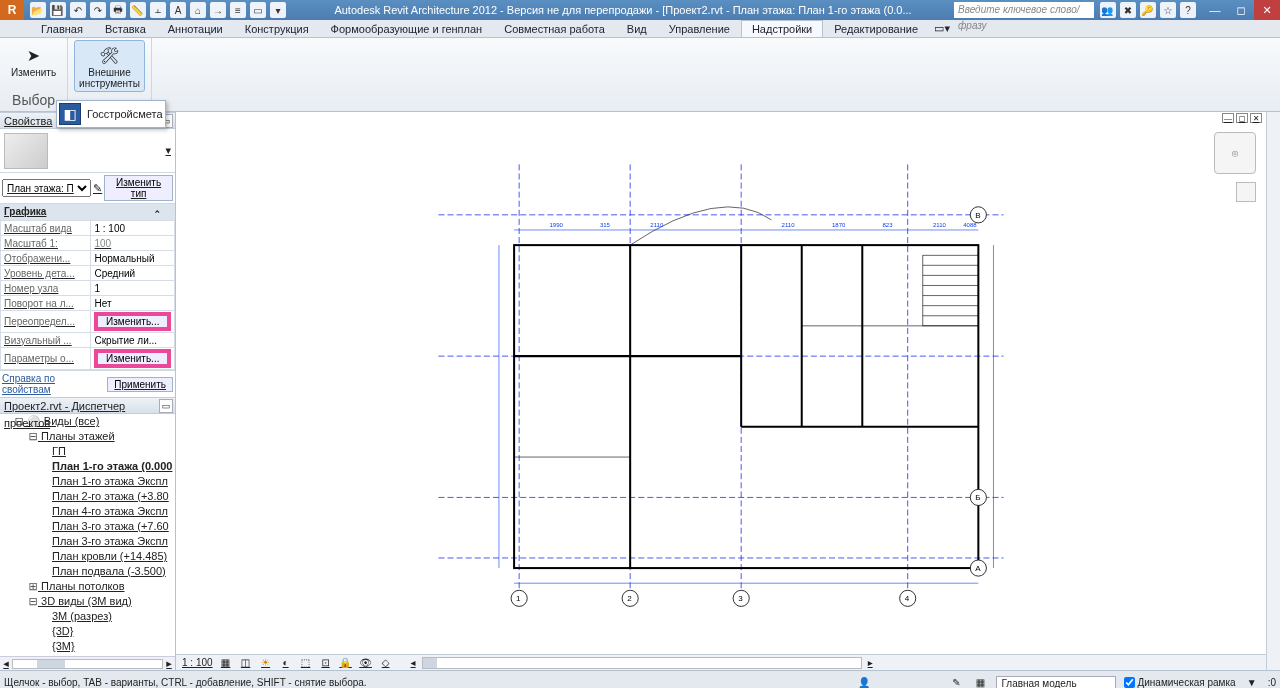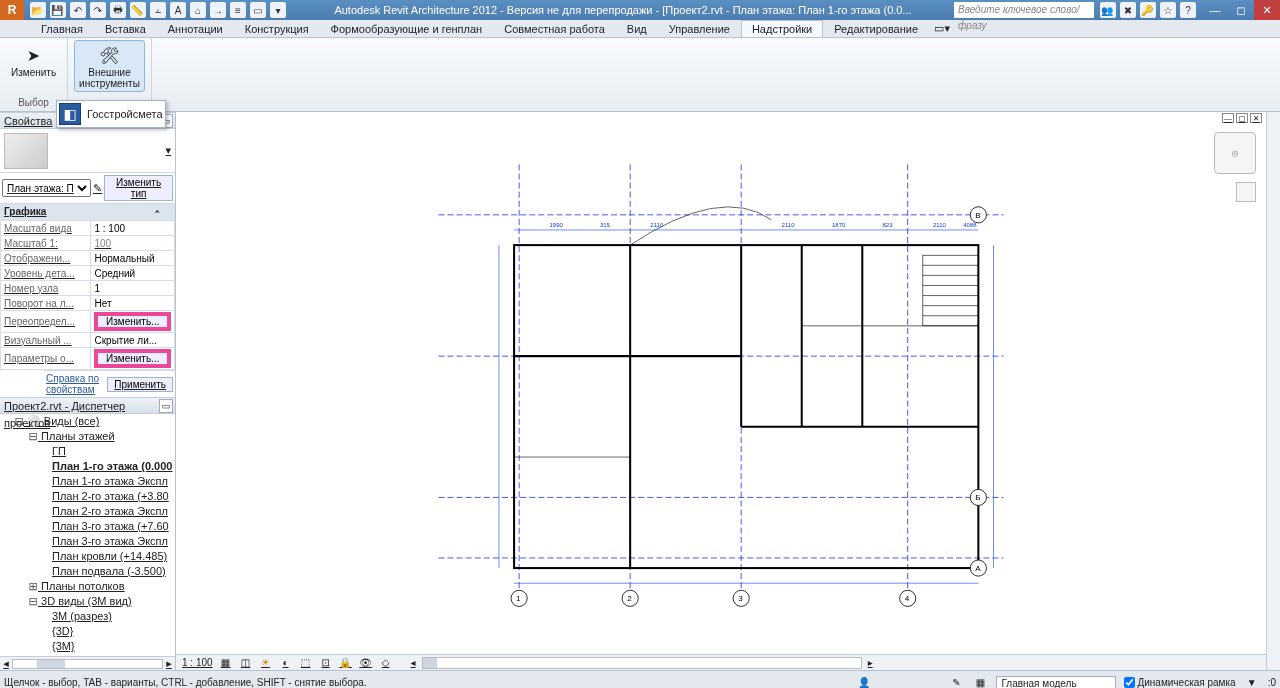--- a/index.html
+++ b/index.html
@@ -22,21 +22,21 @@
 .ribbon-tabs { height:18px; background:#e4e9ef; display:flex; align-items:flex-end; border-bottom:1px solid #b7c2d0; padding-left:30px; }
 .ribbon-tabs .tab { padding:2px 10px; font-size:11px; color:#223; cursor:pointer; border:1px solid transparent; border-bottom:none; }
 .ribbon-tabs .tab.active { background:#f5f8fc; border-color:#b7c2d0; }
 
 
 .ribbon-panel { height:74px; background:linear-gradient(#f8fafc,#e8edf3); border-bottom:1px solid #b7c2d0; display:flex; position:relative; }
 .panel-group { border-right:1px solid #cdd6e1; display:flex; flex-direction:column; align-items:center; justify-content:flex-start; padding:2px 6px; }
 .panel-group .btn { display:flex; flex-direction:column; align-items:center; padding:2px 4px; border:1px solid transparent; border-radius:3px; font-size:10px; text-align:center; }
 .panel-group .btn.active { background:#d8e8f7; border-color:#8fb6dd; }
 .panel-group .btn .ico { width:24px; height:24px; display:flex; align-items:center; justify-content:center; font-size:16px; }
-.panel-group .lbl { font-size:10px; color:#555; margin-top:auto; padding-bottom:1px; }
+.panel-group .lbl { font-size:14px; color:#555; margin-top:auto; padding-bottom:1px; }
 
 
 .dropdown { position:absolute; left:56px; top:100px; background:#fff; border:1px solid #9fb3cc; box-shadow:2px 2px 4px rgba(0,0,0,.25); padding:2px; display:flex; align-items:center; gap:6px; z-index:10; }
 .dropdown .dd-ico { width:22px; height:22px; background:#2a5aa0; border:1px solid #1a3a70; display:flex; align-items:center; justify-content:center; color:#fff; font-size:14px; }
 
 
 .workspace { display:flex; height:calc(688px - 20px - 18px - 74px - 18px);text-decoration:underline; }
 .left-dock { width:176px; display:flex; flex-direction:column; border-right:1px solid #b7c2d0; }
 .panel-title { height:17px; background:linear-gradient(#eef2f7,#d8e0ea); border-top:1px solid #c3cdd9; border-bottom:1px solid #c3cdd9; font-size:11px; padding:0 4px; line-height:17px; position:relative; }
 .panel-title .x { position:absolute; right:2px; top:1px; width:14px; height:14px; border:1px solid #aab; font-size:9px; text-align:center; line-height:12px; background:#fff; }
@@ -48,21 +48,21 @@
 .props .typedrop { display:flex; gap:2px; padding:2px; border-bottom:1px solid #d0d8e2; align-items:center; }
 .props .typedrop select { flex:1; font-size:10px; height:18px; }
 .props .typedrop .editbtn { font-size:10px; padding:1px 3px; border:1px solid #9fb3cc; background:#eef; }
 .props .section-hdr { height:16px; background:#dce4ee; font-size:10px; font-weight:bold; padding:0 4px; line-height:16px; position:relative; }
 .props .section-hdr .chev { position:absolute; right:14px; top:2px; font-size:9px; }
 .props table { width:100%; border-collapse:collapse; font-size:10px; }
 .props td { border:1px solid #d6dde7; padding:1px 3px; height:15px; overflow:hidden; white-space:nowrap; }
 .props td:first-child { width:52%; color:#666; }
 .props td input { width:100%; border:none; font-size:10px; background:transparent; }
 .props td button { width:100%; font-size:10px; border:4px solid #ec4899; background:#eef; padding:0; }
-.props .footer { display:flex; gap:4px; padding:2px; border-top:1px solid #d0d8e2; align-items:center;margin-left:44px; }
+.props .footer { display:flex; gap:4px; padding:2px; border-top:1px solid #d0d8e2; align-items:center; }
 .props .footer a { color:#2a5aa0; text-decoration:underline; font-size:10px; flex:1; }
 .props .footer button { font-size:10px; border:1px solid #9fb3cc; background:#eef; padding:1px 6px; }
 
 
 .browser { flex:1; overflow:auto; font-size:11px; }
 .browser ul { list-style:none; padding-left:14px; }
 .browser li { white-space:nowrap; line-height:15px; }
 .browser li .tw { display:inline-block; width:10px; text-align:center; color:#555; }
 .browser li.sel > span.name { background:#fff; font-weight:bold; }
 
@@ -248,21 +248,21 @@
     <div class="browser">
       <ul id="browser-tree">
           <li><span class="tw">⊟</span> ⚪ <span class="name">Виды (все)</span></li>
           <ul>
             <li><span class="tw">⊟</span> <span class="name">Планы этажей</span></li>
             <ul>
               <li><span class="tw"></span><span class="name">ГП</span></li>
               <li class="sel"><span class="tw"></span><span class="name">План 1-го этажа (0.000</span></li>
               <li><span class="tw"></span><span class="name">План 1-го этажа Экспл</span></li>
               <li><span class="tw"></span><span class="name">План 2-го этажа (+3.80</span></li>
-              <li><span class="tw"></span><span class="name">План 2-го этажа Экспл</span></li>
+              <li><span class="tw"></span><span class="name">План 4-го этажа Экспл</span></li>
               <li><span class="tw"></span><span class="name">План 3-го этажа (+7.60</span></li>
               <li><span class="tw"></span><span class="name">План 3-го этажа Экспл</span></li>
               <li><span class="tw"></span><span class="name">План кровли (+14.485)</span></li>
               <li><span class="tw"></span><span class="name">План подвала (-3.500)</span></li>
             </ul>
             <li><span class="tw">⊞</span> <span class="name">Планы потолков</span></li>
             <li><span class="tw">⊟</span> <span class="name">3D виды (3М вид)</span></li>
             <ul>
               <li><span class="tw"></span><span class="name">3М (разрез)</span></li>
               <li><span class="tw"></span><span class="name">{3D}</span></li>

